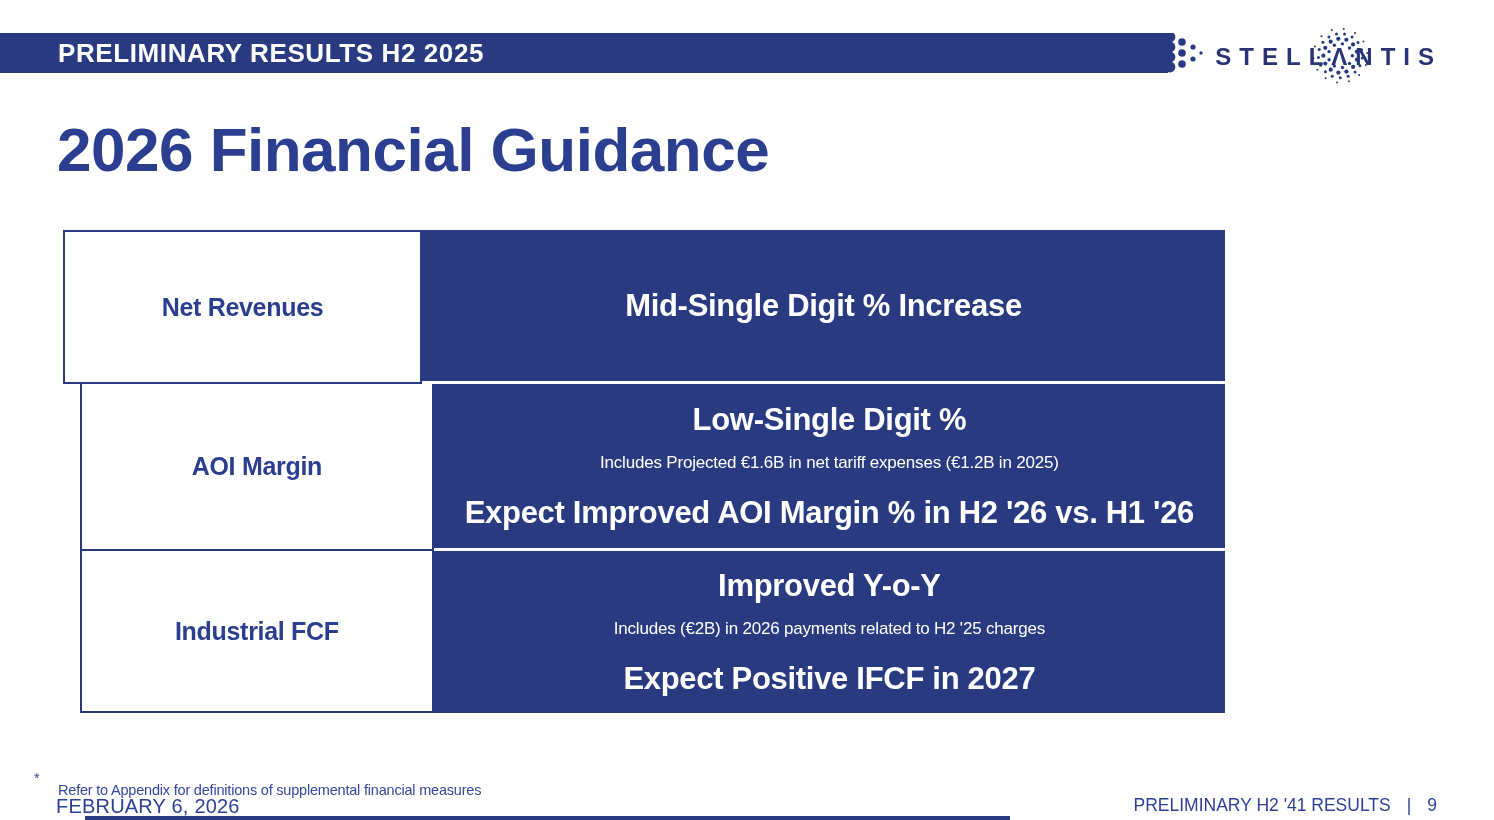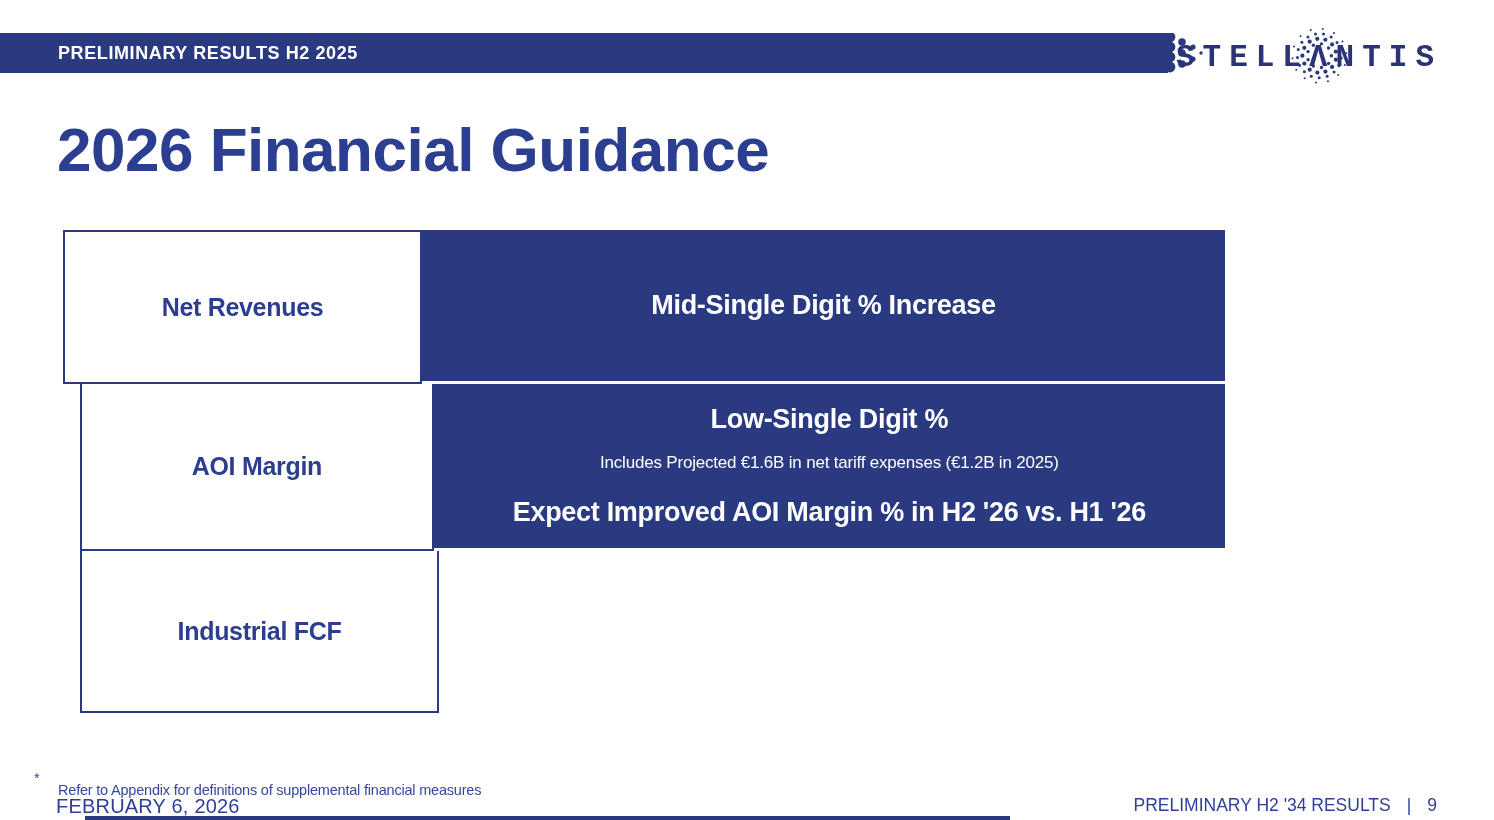--- a/index.html
+++ b/index.html
@@ -3,28 +3,28 @@
 <meta charset="utf-8">
 <style>
   * { margin:0; padding:0; box-sizing:border-box; }
   html,body { background:#ffffff; }
   body { font-family:"Liberation Sans", sans-serif; }
   .slide { position:relative; width:1494px; height:820px; background:#ffffff; overflow:hidden; }
 
   
   .top-banner { position:absolute; left:0; top:33px; width:1168px; height:40px;
     background:#2A3A80; display:flex; align-items:center; }
-  .top-banner-text { color:#ffffff; font-size:18px; font-weight:700; letter-spacing:.6px;
+  .top-banner-text { color:#ffffff; font-size:26px; font-weight:700; letter-spacing:.6px;
     padding-left:58px; white-space:nowrap; }
   .banner-fade { position:absolute; left:1168px; top:33px; }
 
   .logo { position:absolute; left:1196px; top:38px; width:246px; height:38px;
     display:flex; align-items:center; justify-content:flex-end; }
   .logo-word { display:flex; color:#2A3374; font-weight:700;
-    font-size:31px; letter-spacing:8px; white-space:nowrap;font-family:Liberation Mono, monospace; }
+    font-size:24px; letter-spacing:8px; white-space:nowrap; }
   .logo-a { position:relative; display:inline-block; }
   .logo-a .halo { position:absolute; left:50%; top:50%; transform:translate(-54%,-52%); z-index:0; }
   .logo-a .lam { position:relative; z-index:1; }
 
   
   .page-title { position:absolute; left:57px; top:114px; color:#2C3E8F;
     font-size:62px; font-weight:700; letter-spacing:-0.5px; white-space:nowrap; }
 
   
   .gtable { position:absolute; left:63px; top:230px; width:1162px; }
@@ -32,21 +32,21 @@
   .grow-1 { height:154px; }
   .grow-2 { height:167px; }
   .grow-3 { height:162px; }
   .gcell-label { width:359px; background:#ffffff; border:2px solid #2A3A80;
     display:flex; align-items:center; justify-content:center; }
   .grow-2 .gcell-label, .grow-3 .gcell-label { border-top:0;margin-left:17px; }
   .gcell-label span { color:#2C3E8F; font-size:25px; font-weight:700; letter-spacing:-0.3px;text-align:center; }
   .gcell-content { width:803px; background:#2A3A80; color:#ffffff;
     display:flex; flex-direction:column; align-items:center; justify-content:center; text-align:center; }
   .grow-1 .gcell-content, .grow-2 .gcell-content { border-bottom:3px solid #ffffff; }
-  .line-main { font-size:27px; font-weight:700; letter-spacing:-0.3px; line-height:33px; white-space:nowrap; }
+  .line-main { font-size:31px; font-weight:700; letter-spacing:-0.3px; line-height:33px; white-space:nowrap; }
   .line-note { font-size:17px; font-weight:400; letter-spacing:-0.2px; line-height:22px; margin-top:16px; white-space:nowrap; }
   .line-gap { height:22px; }
 
   
   .footnote { position:absolute; left:0; top:770px; width:900px; color:#3647A0; font-size:14.5px; }
   .footnote .marker { position:absolute; left:34px; top:0; }
   .footnote .note-text { position:absolute; left:58px; top:12px; letter-spacing:-0.2px;text-align:right; }
   .footer-date { position:absolute; left:56px; top:795px; color:#2F4099; font-size:20px; letter-spacing:.2px; white-space:nowrap; }
   .footer-right { position:absolute; right:57px; top:795px; color:#2F4099; font-size:17.5px;
     display:flex; align-items:center; white-space:nowrap; }
@@ -158,30 +158,36 @@
         <div class="line-note">Includes Projected €1.6B in net tariff expenses (€1.2B in 2025)</div>
         <div class="line-gap"></div>
         <div class="line-main">Expect Improved AOI Margin % in H2 '26 vs. H1 '26</div>
       </div>
     </div>
 
     <div class="grow grow-3">
       <div class="gcell-label">
         <span>Industrial FCF</span>
       </div>
+      <div class="gcell-content">
+        <div class="line-main">Improved Y-o-Y</div>
+        <div class="line-note">Includes (€2B) in 2026 payments related to H2 '25 charges</div>
+        <div class="line-gap"></div>
+        <div class="line-main">Expect Positive IFCF in 2027</div>
+      </div>
     </div>
 
   </div>
 
   <div class="footnote">
     <span class="marker">*</span>
     <span class="note-text">Refer to Appendix for definitions of supplemental financial measures</span>
   </div>
 
   <div class="footer-date">FEBRUARY 6, 2026</div>
   <div class="footer-right">
-    <span>PRELIMINARY H2 '34 RESULTS</span>
+    <span>PRELIMINARY H2 '41 RESULTS</span>
     <span class="sep">|</span>
     <span>9</span>
   </div>
   <div class="bottom-bar"></div>
 
 </div>
 
 </body></html>

